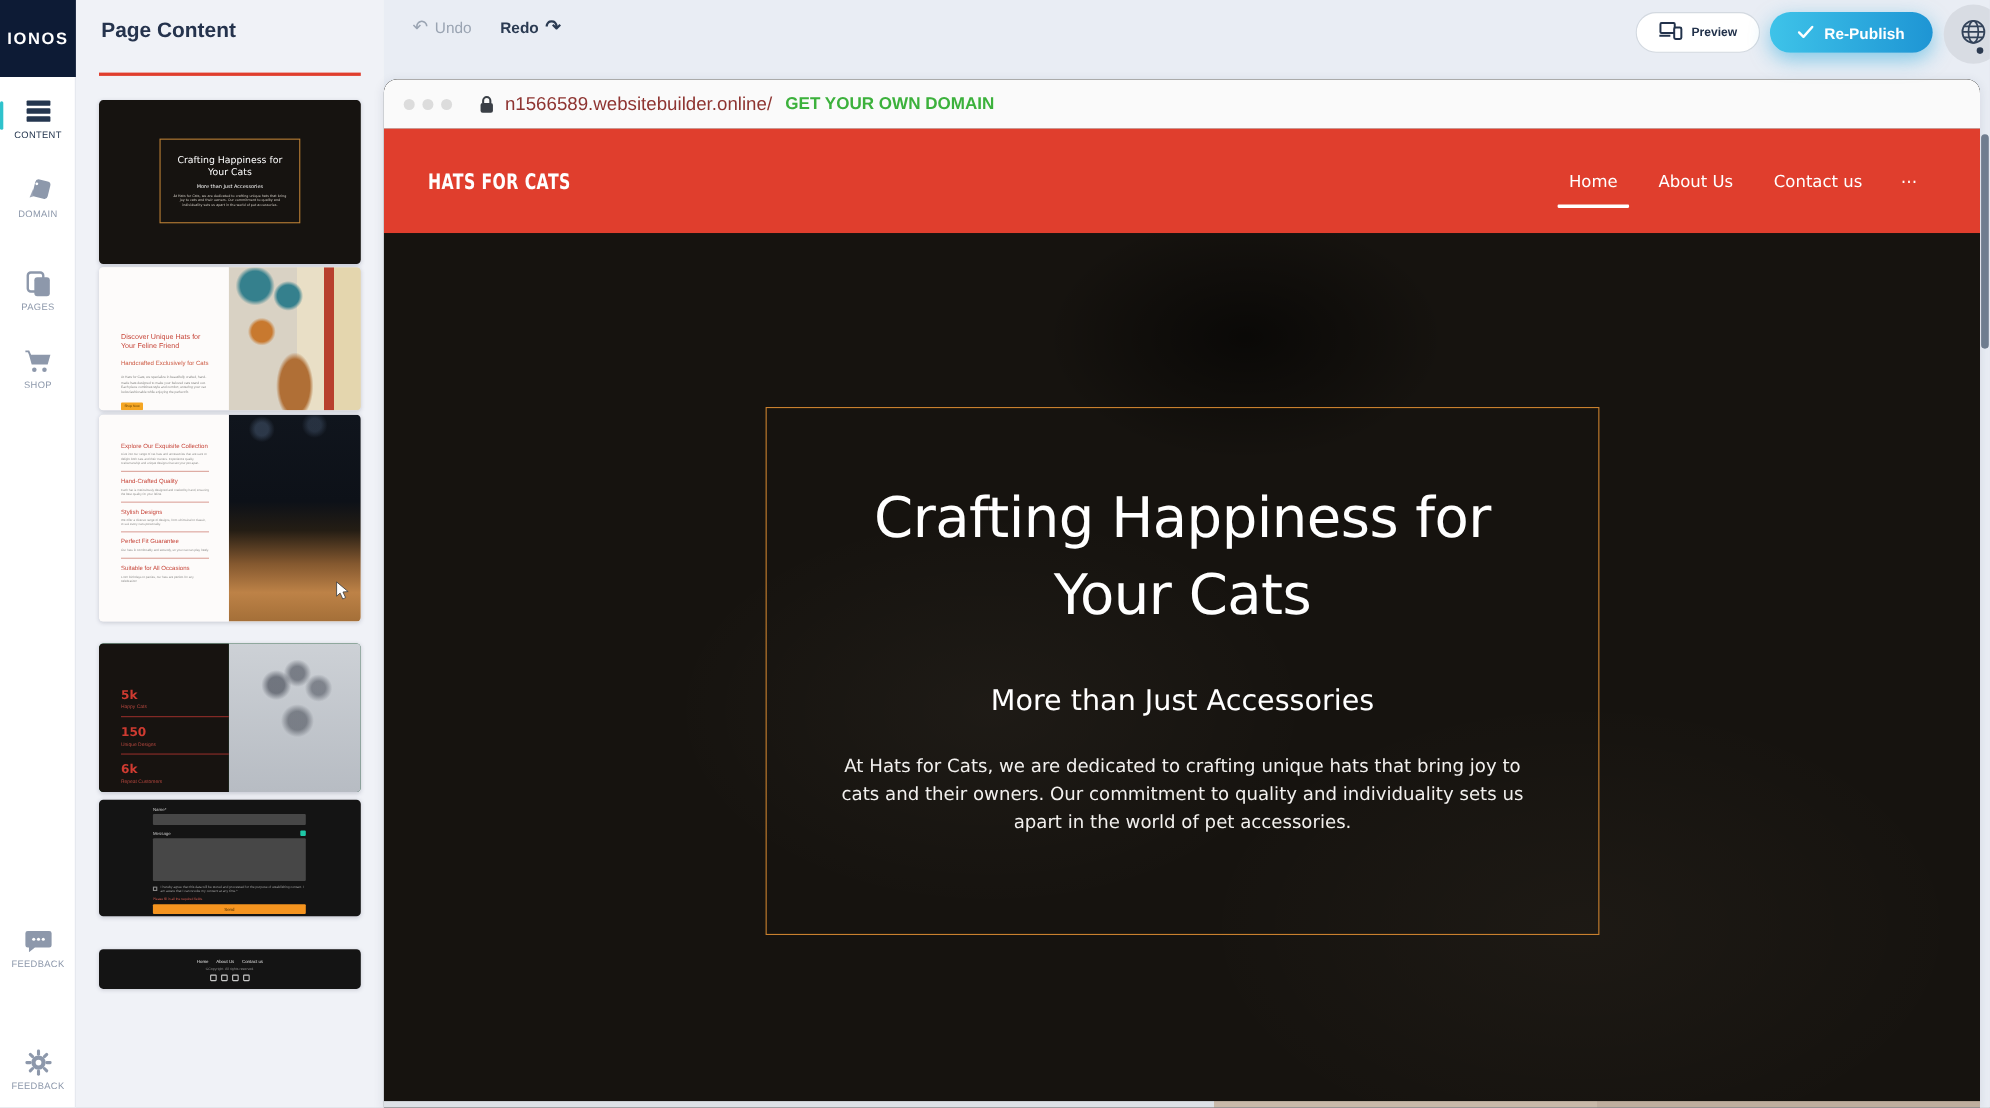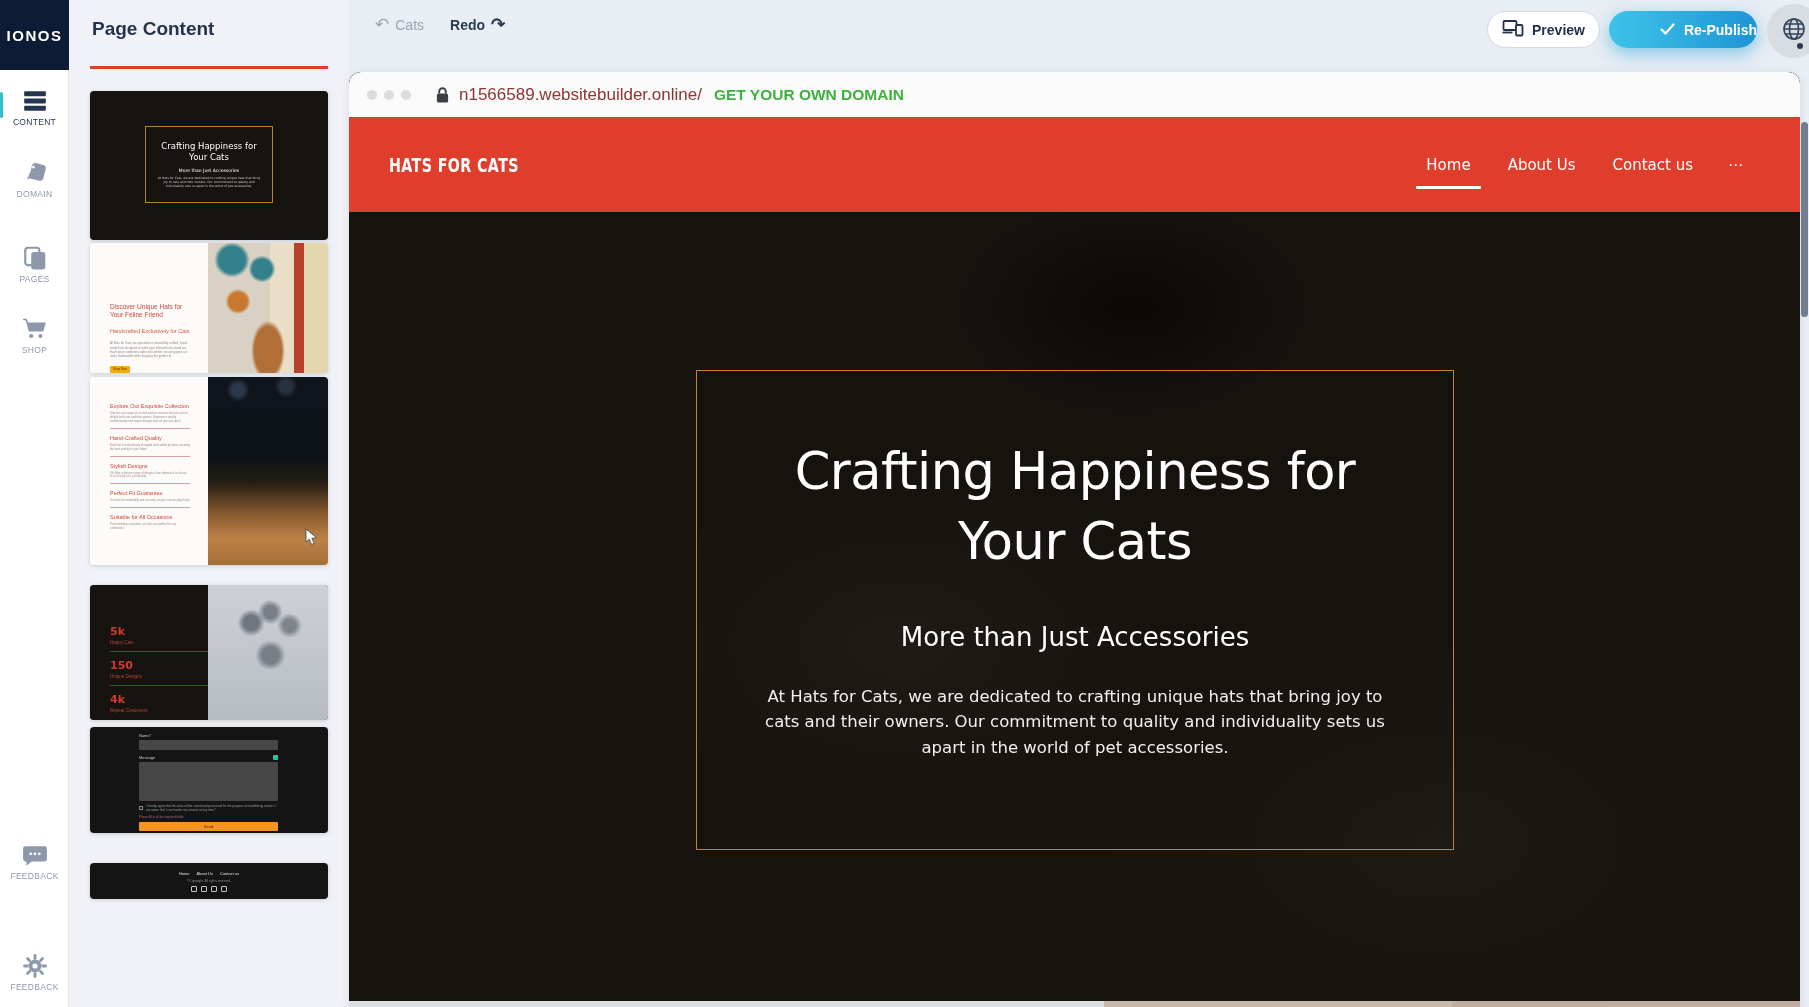--- a/index.html
+++ b/index.html
@@ -19,24 +19,24 @@
   .rail-item svg{display:block;margin:0 auto 3px auto;}
   .rail-item .lbl{font-size:8.5px;letter-spacing:.3px;}
 
   
   .topbar-actions{position:absolute;left:375px;top:16px;display:flex;gap:26px;align-items:center;z-index:20;}
   .undo{display:flex;align-items:center;gap:6px;color:#9aa4b2;font-size:14px;}
   .redo{display:flex;align-items:center;gap:6px;color:#2b3b52;font-size:14px;font-weight:700;}
   .arrow-glyph{font-size:17px;line-height:1;}
   .btn-preview{position:absolute;left:1487px;top:11px;width:113px;height:37px;border-radius:19px;
         background:#fff;border:1px solid #d3d9e0;display:flex;align-items:center;justify-content:center;
-        gap:8px;font-size:14px;font-weight:700;color:#22324b;cursor:pointer;z-index:20;}
+        gap:8px;font-size:11px;font-weight:700;color:#22324b;cursor:pointer;z-index:20;}
   .btn-republish{position:absolute;left:1609px;top:11px;width:148px;height:37px;border-radius:19px;
         background:linear-gradient(90deg,#3ec3e9,#1e95d4);box-shadow:0 6px 18px rgba(41,170,221,.55);
-        display:flex;align-items:center;justify-content:flex-end;gap:9px;color:#fff;font-size:14px;
+        display:flex;align-items:center;justify-content:center;gap:9px;color:#fff;font-size:14px;
         font-weight:700;cursor:pointer;z-index:20;}
   .btn-globe{position:absolute;left:1767px;top:4px;width:54px;height:54px;border-radius:50%;
         background:#d8dce3;display:flex;align-items:center;justify-content:center;z-index:20;cursor:pointer;}
   .globe-dot{position:absolute;left:30px;top:39px;width:6px;height:6px;border-radius:50%;background:#2c3a50;}
 
   
   .panel{position:absolute;left:69px;top:0;width:280px;height:1007px;background:#f0f2f7;z-index:10;padding-left:32px;}
   .panel-title{position:absolute;left:23px;top:18px;font-size:19px;font-weight:700;color:#25334d;}
   .panel-underline{position:absolute;left:21px;top:66px;width:238px;height:3px;background:#e03e2d;}
 
@@ -162,21 +162,21 @@
   .cursor{position:absolute;left:236px;top:528px;z-index:50;pointer-events:none;}
 </style>
 </head>
 <body>
 
 <div id="app">
 
   <div class="topbar-actions">
     <div class="undo">
       <span class="arrow-glyph">↶</span>
-      <span>Cats</span>
+      <span>Undo</span>
     </div>
     <div class="redo">
       <span>Redo</span>
       <span class="arrow-glyph">↷</span>
     </div>
   </div>
 
   <div class="btn-preview">
     <span>
       <svg width="22" height="18" viewBox="0 0 22 18" fill="none" stroke="#22324b" stroke-width="1.8">
@@ -270,21 +270,21 @@
     <div class="thumb t4">
       <div class="split">
         <div class="left" style="background:#171310;">
           <div style="padding:20px 10px 0 10px;">
             <div class="t4-val">5k</div>
             <div class="t4-lbl">Happy Cats</div>
             <div class="t4-div"></div>
             <div class="t4-val">150</div>
             <div class="t4-lbl">Unique Designs</div>
             <div class="t4-div"></div>
-            <div class="t4-val">4k</div>
+            <div class="t4-val">6k</div>
             <div class="t4-lbl">Repeat Customers</div>
           </div>
         </div>
         <div class="right photo-paw"></div>
       </div>
     </div>
 
     <div class="thumb t5">
       <div class="t5-inner">
         <div class="t5-lbl">Name*</div>

